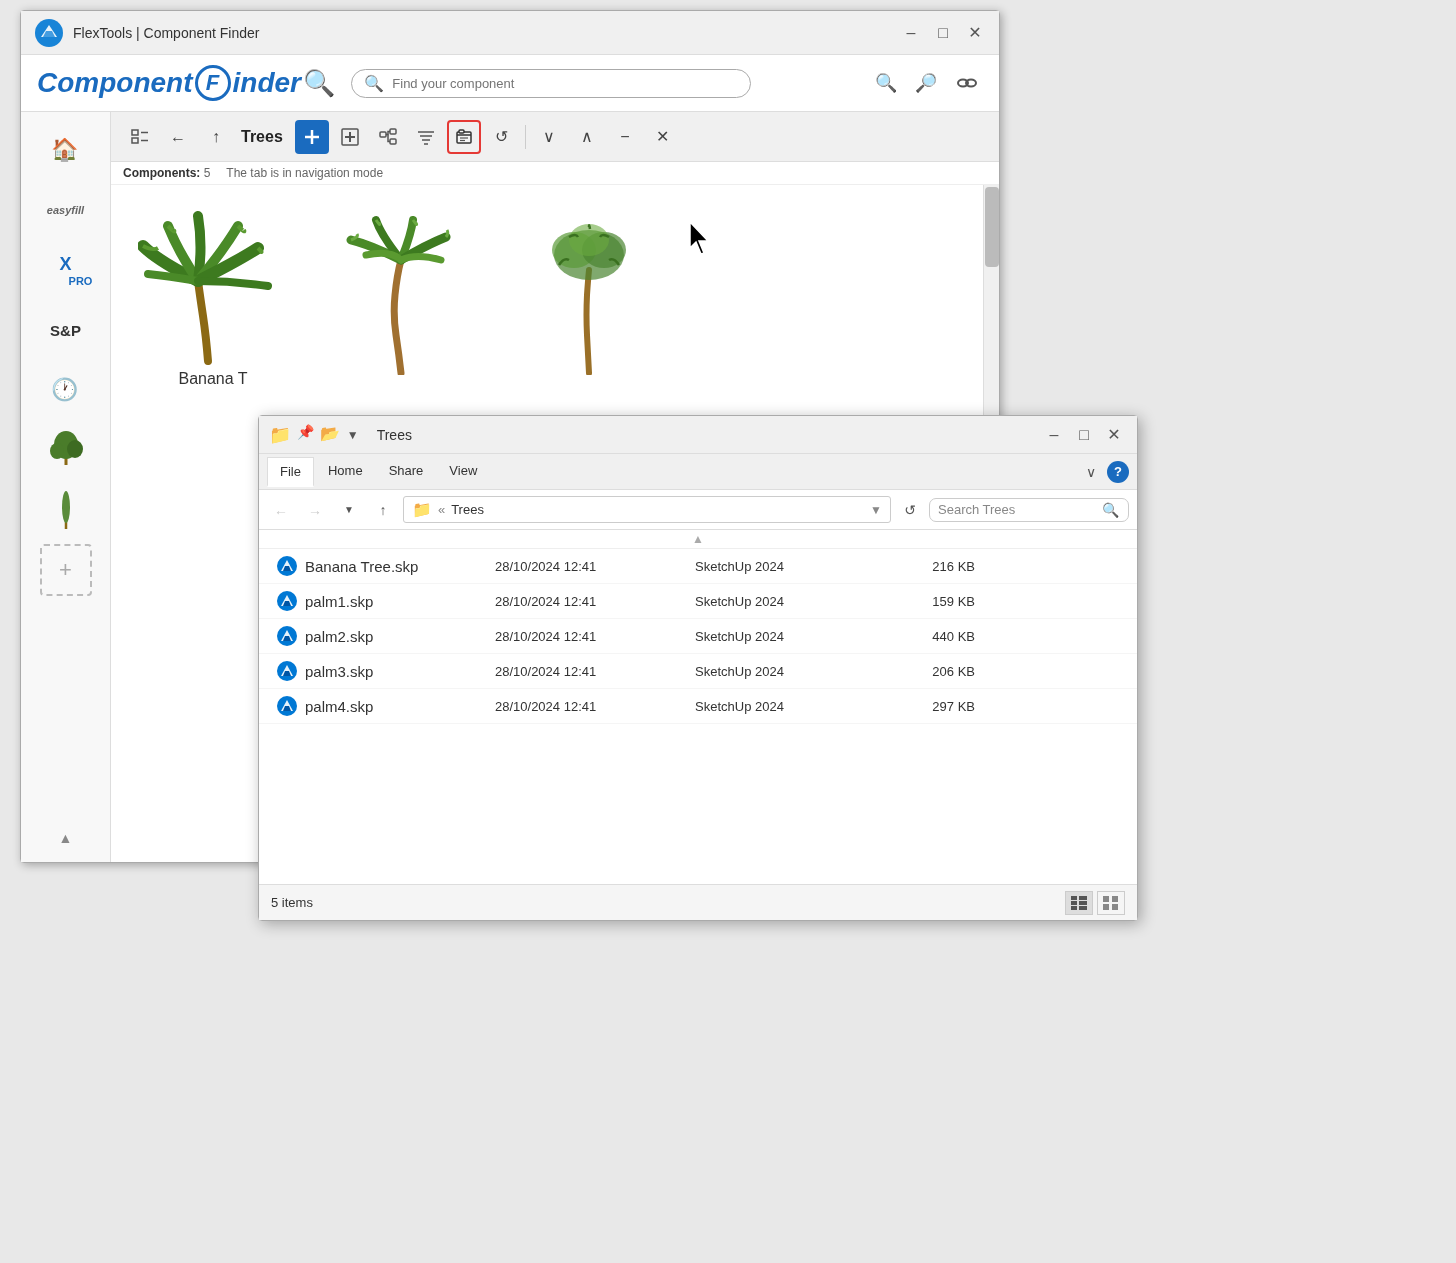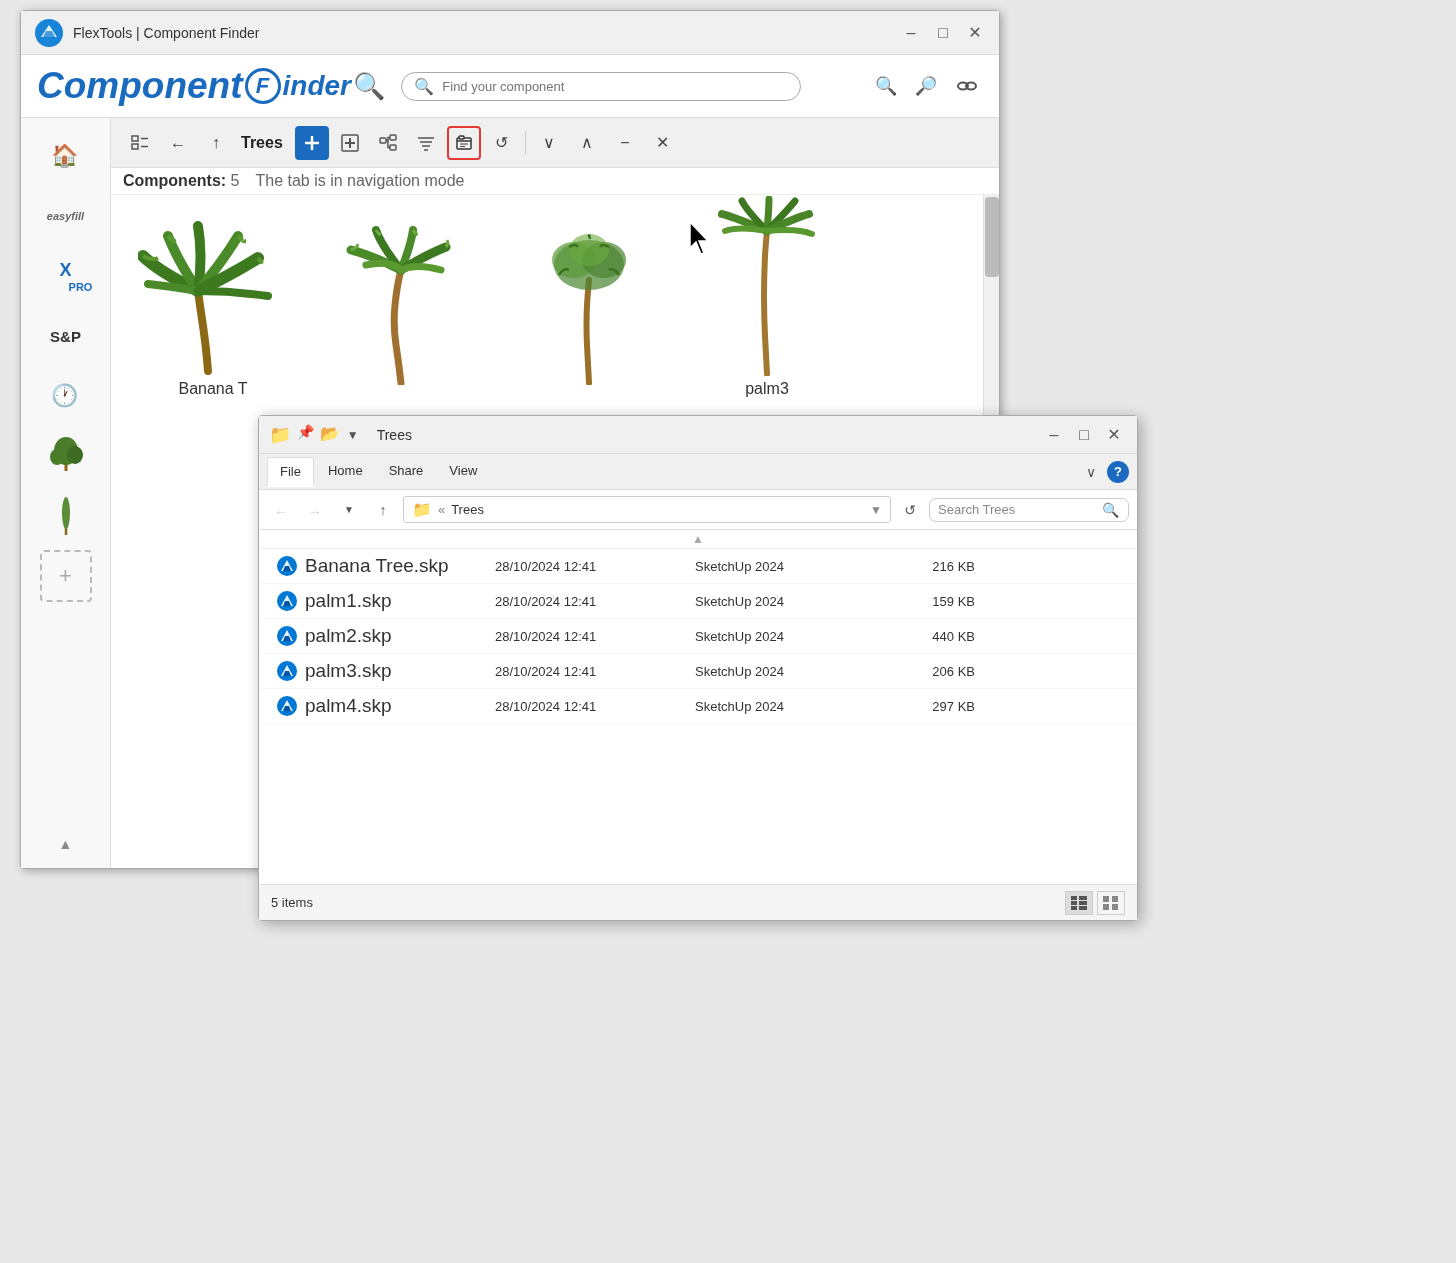--- a/index.html
+++ b/index.html
@@ -255,21 +255,21 @@
       height: 24px;
       background: #ccc;
       margin: 0 2px;
     }
 
     
     .status-bar {
       background: white;
       padding: 4px 12px;
       color: #666;
-      font-size: 16px;
+      font-size: 12px;
       border-bottom: 1px solid #eee;
       display: flex;
       gap: 16px;
     }
 
     .status-bar strong {
       color: #333;
     }
 
     
@@ -556,21 +556,21 @@
       align-items: center;
       justify-content: center;
     }
 
     .file-name-cell { width: 220px; display: flex; align-items: center; }
     .file-date-cell { width: 200px; color: #333; font-size: 13px; }
     .file-type-cell { width: 180px; color: #333; font-size: 13px; }
     .file-size-cell { width: 100px; color: #333; font-size: 13px; text-align: right; }
 
     .file-name-text {
-      font-size: 19px;
+      font-size: 15px;
       color: #333;
     }
 
     
     .fe-status-bar {
       background: #f5f5f5;
       border-top: 1px solid #ddd;
       padding: 4px 12px;
       display: flex;
       align-items: center;
@@ -640,21 +640,21 @@
     <div class="title-controls">
       <button class="title-btn">–</button>
       <button class="title-btn">□</button>
       <button class="title-btn">✕</button>
     </div>
   </div>
 
   <div class="app-header">
 
     <div class="logo-area">
-      <span style="font-size:37px;font-weight:900;color:#1a6bbf;font-style:italic;">Component</span>
+      <span style="font-size:28px;font-weight:900;color:#1a6bbf;font-style:italic;">Component</span>
       <div class="logo-circle">
         <span class="logo-f">F</span>
       </div>
       <span style="font-size:28px;font-weight:900;color:#1a6bbf;font-style:italic;">inder</span>
       <span style="font-size:26px;color:#333;margin-left:2px;">🔍</span>
     </div>
 
     <div class="search-box">
       <span style="color:#888;font-size:16px;">🔍</span>
       <input type="text" placeholder="Find your component" style="">
@@ -871,37 +871,20 @@
                 <path d="M25 50 Q30 42 35 45" stroke="#3a7020" stroke-width="2.5" fill="none"></path>
                 <path d="M85 50 Q80 42 75 45" stroke="#3a7020" stroke-width="2.5" fill="none"></path>
                 <path d="M35 22 Q42 18 44 22" stroke="#3a7020" stroke-width="2.5" fill="none"></path>
                 <path d="M75 22 Q68 18 66 22" stroke="#3a7020" stroke-width="2.5" fill="none"></path>
                 <path d="M55 12 Q55 8 56 14" stroke="#3a7020" stroke-width="2.5" fill="none"></path>
               </svg>
             </div>
             <span class="component-name"></span>
           </div>
 
-          <div class="component-item" style="width:160px;">
-            <div class="tree-image">
-              <svg width="100" height="180" viewBox="0 0 100 180">
-
-                <path d="M50 178 Q49 160 48 140 Q47 120 47 100 Q47 80 48 60 Q49 45 50 35" stroke="#a07830" stroke-width="6" fill="none" stroke-linecap="round"></path>
-
-                <path d="M50 35 Q20 22 5 18" stroke="#4a8528" stroke-width="8" fill="none" stroke-linecap="round"></path>
-                <path d="M50 35 Q30 15 25 5" stroke="#3d7820" stroke-width="7" fill="none" stroke-linecap="round"></path>
-                <path d="M50 35 Q52 12 52 3" stroke="#4a8528" stroke-width="7" fill="none" stroke-linecap="round"></path>
-                <path d="M50 35 Q70 15 78 5" stroke="#3d7820" stroke-width="7" fill="none" stroke-linecap="round"></path>
-                <path d="M50 35 Q78 22 92 18" stroke="#4a8528" stroke-width="8" fill="none" stroke-linecap="round"></path>
-                <path d="M50 35 Q22 30 8 35" stroke="#5a9830" stroke-width="6" fill="none" stroke-linecap="round"></path>
-                <path d="M50 35 Q80 32 95 38" stroke="#5a9830" stroke-width="6" fill="none" stroke-linecap="round"></path>
-              </svg>
-            </div>
-            <span class="component-name">palm3</span>
-          </div>
 
         </div>
 
         <div class="scrollbar-track">
           <div class="scrollbar-thumb"></div>
         </div>
       </div>
     </div>
   </div>
 </div>

